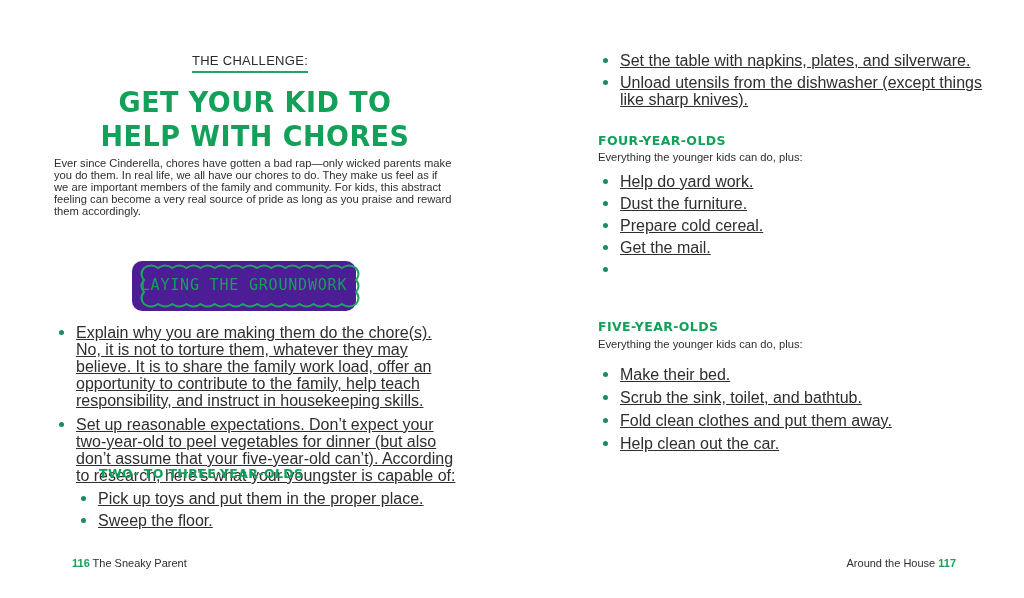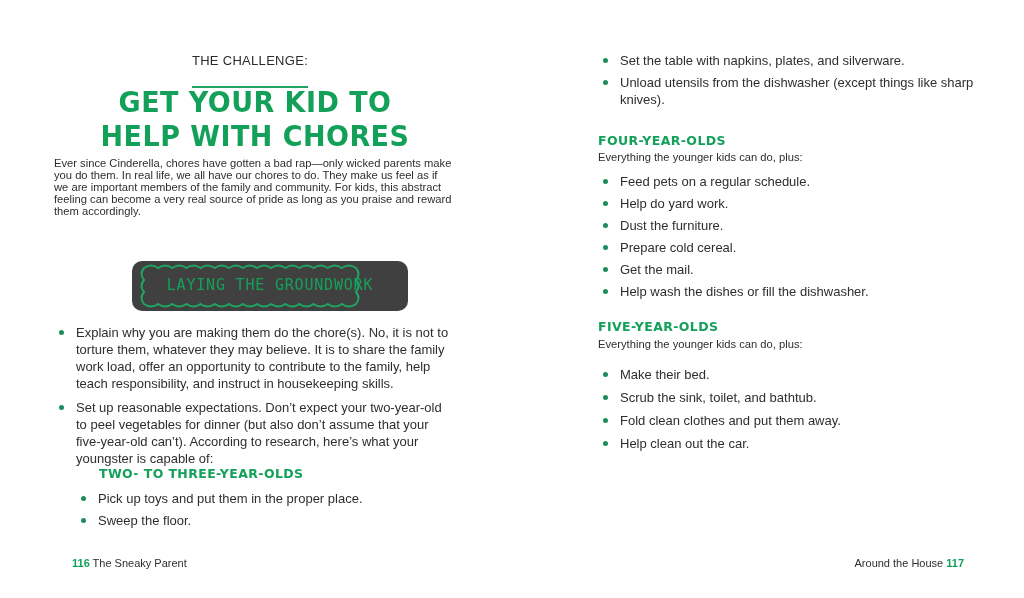--- a/index.html
+++ b/index.html
@@ -8,66 +8,66 @@
 
     .page { position: absolute; top: 0; height: 598px; }
     .page-left { left: 0; width: 512px; }
     .page-right { left: 512px; width: 512px; }
 
     .challenge-label {
       position: absolute; left: 0; width: 500px; top: 53px;
       text-align: center; font-size: 13px; letter-spacing: 0.3px; color: #2b2b2b;
     }
     .challenge-label span {
-      display: inline-block; padding-bottom: 18px; border-bottom: 2px solid #1fa463; text-align: center;
+      display: inline-block; padding-bottom: 3px; border-bottom: 2px solid #1fa463; text-align: center;
     }
     .main-title {
       position: absolute; left: 0; width: 510px; top: 85px;
       text-align: center; color: #13a15a;
       font-family: "DejaVu Sans", sans-serif; font-weight: bold;
       font-size: 29px; line-height: 34px; letter-spacing: 0.5px;
       transform: scaleX(0.93);
     }
     .intro {
       position: absolute; left: 54px; width: 400px; top: 157px;
       font-size: 11.2px; line-height: 12px; color: #2e2e2e;
     }
     .badge {
-      position: absolute; left: 132px; top: 261px; width: 276px; height: 50px;
-      background: #404040; border-radius: 10px;
+      position: absolute; left: 132px; top: 261px; width: 224px; height: 50px;
+      background: #4c1d95; border-radius: 10px;
     }
     .badge svg { position: absolute; left: 0; top: 0; }
     .badge-text {
       position: absolute; left: 0; right: 0; top: 15px; text-align: center;
       font-family: "DejaVu Sans Mono", monospace; font-size: 15px; letter-spacing: 0.8px;
       color: #13a15a;
     }
 
     ul.bullets { list-style: none; }
     ul.bullets li {
-      position: relative; padding-left: 20px; font-size: 13px; line-height: 17px; color: #2e2e2e;
+      position: relative; padding-left: 20px; font-size: 16px; line-height: 17px; color: #2e2e2e; text-decoration: underline;
     }
     ul.bullets li .dot {
       position: absolute; left: 3px; top: 6px; width: 5px; height: 5px; border-radius: 50%;
       background: #1a8d5a;
     }
 
     .left-bullets { position: absolute; left: 56px; width: 400px; top: 324px; }
     .left-bullets li { margin-bottom: 7px; }
 
     .section-heading {
       font-family: "DejaVu Sans", sans-serif; font-weight: bold; color: #13a15a;
       font-size: 12.5px; letter-spacing: 0.4px;
     }
     .sec-two { position: absolute; left: 75px; top: 466px; margin-left: 24px; }
     .two-list { position: absolute; left: 78px; width: 380px; top: 490px; }
     .two-list li { margin-bottom: 5px; }
 
     .footer-left { position: absolute; left: 72px; top: 557px; font-size: 11px; color: #2e2e2e; }
-    .footer-right { position: absolute; right: 60px; top: 557px; font-size: 11px; color: #2e2e2e; }
+    .footer-right { position: absolute; right: 68px; top: 557px; font-size: 11px; color: #2e2e2e; }
     .pnum { color: #13a15a; font-weight: bold; }
 
     .r-top-list { position: absolute; left: 88px; width: 400px; top: 52px; }
     .r-top-list li { margin-bottom: 5px; }
     .sec-four { position: absolute; left: 86px; top: 133px; }
     .four-intro { position: absolute; left: 86px; top: 151px; font-size: 11.2px; color: #2e2e2e; }
     .four-list { position: absolute; left: 88px; width: 400px; top: 173px; }
     .four-list li { margin-bottom: 5px; }
     .sec-five { position: absolute; left: 86px; top: 319px; }
     .five-intro { position: absolute; left: 86px; top: 338px; font-size: 11.2px; color: #2e2e2e; }
@@ -113,26 +113,25 @@
 
 <div class="page page-right">
   <ul class="bullets r-top-list">
     <li><span class="dot"></span><span>Set the table with napkins, plates, and silverware.</span></li>
     <li><span class="dot"></span><span>Unload utensils from the dishwasher (except things like sharp knives).</span></li>
   </ul>
 
   <div class="section-heading sec-four">FOUR-YEAR-OLDS</div>
   <div class="four-intro">Everything the younger kids can do, plus:</div>
   <ul class="bullets four-list">
-    <li><span class="dot"></span><span>Feed pets on a regular schedule.</span></li>
     <li><span class="dot"></span><span>Help do yard work.</span></li>
     <li><span class="dot"></span><span>Dust the furniture.</span></li>
     <li><span class="dot"></span><span>Prepare cold cereal.</span></li>
     <li><span class="dot"></span><span>Get the mail.</span></li>
-    <li><span class="dot"></span><span>Help wash the dishes or fill the dishwasher.</span></li>
+    <li><span class="dot"></span></li>
   </ul>
 
   <div class="section-heading sec-five">FIVE-YEAR-OLDS</div>
   <div class="five-intro">Everything the younger kids can do, plus:</div>
   <ul class="bullets five-list">
     <li><span class="dot"></span><span>Make their bed.</span></li>
     <li><span class="dot"></span><span>Scrub the sink, toilet, and bathtub.</span></li>
     <li><span class="dot"></span><span>Fold clean clothes and put them away.</span></li>
     <li><span class="dot"></span><span>Help clean out the car.</span></li>
   </ul>

